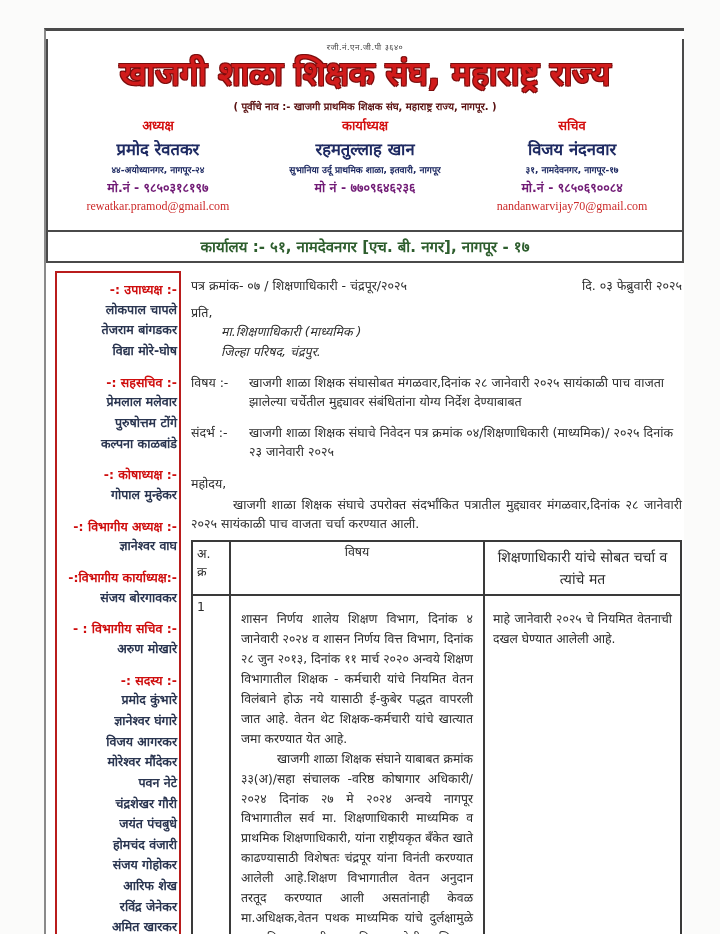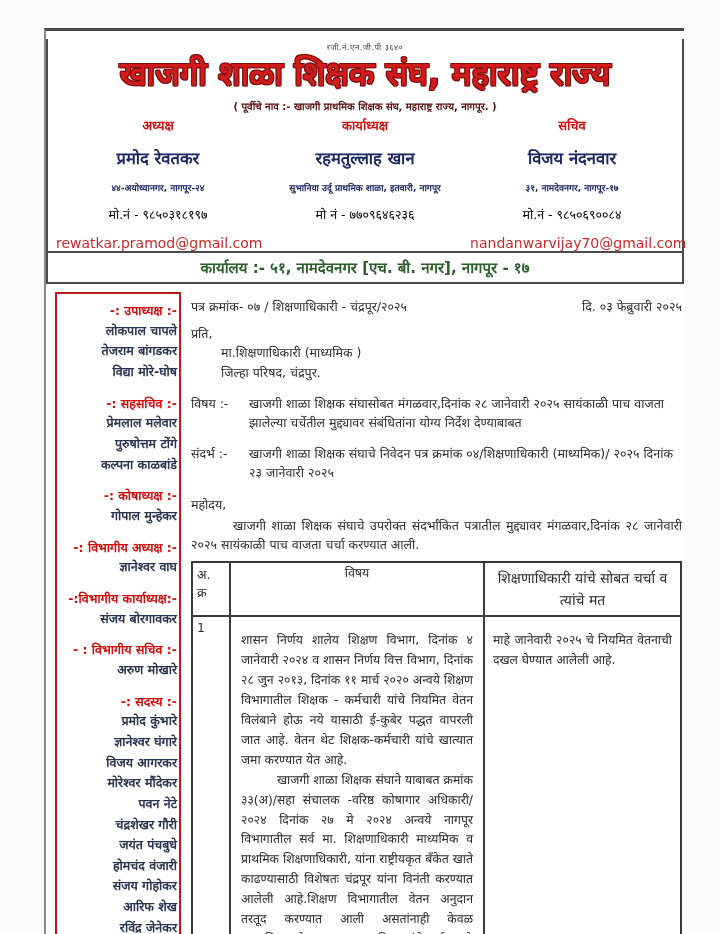--- a/index.html
+++ b/index.html
@@ -9,55 +9,55 @@
     color:#2e2e2e;position:relative;overflow:hidden;
   }
   .doc{
     position:absolute;left:44px;top:28px;width:638px;height:906px;
     border-top:3px solid #4a4a4a;border-left:2px solid #8a8a8a;
     background:#fff;
   }
   
   .header-box{
     border:2px solid #4a4a4a;border-top:none;margin-top:8px;
-    padding:2px 8px 0 8px;
+    padding:2px 8px 16px 8px;
   }
   .reg-line{font-size:8px;text-align:center;color:#444;letter-spacing:.5px;}
   .org-title{
     text-align:center;font-size:33px;font-weight:bold;color:#d11b1b;
     text-shadow:1px 1px 0 #7a0d0d,-1px -1px 0 #7a0d0d,1px -1px 0 #7a0d0d,-1px 1px 0 #7a0d0d;
     line-height:1.3;margin-top:1px;
   }
   .former-name{font-size:10px;text-align:center;color:#5a1111;font-weight:bold;margin-top:3px;}
   .officials{display:flex;justify-content:space-between;margin-top:3px;}
-  .official{width:33%;text-align:center;display:flex;flex-direction:column;gap:12px;}
+  .official{width:33%;text-align:center;display:flex;flex-direction:column;gap:3px;}
   .role{color:#d40f0f;font-weight:bold;font-size:13px;}
   .person-name{color:#1e2a62;font-weight:bold;font-size:16.5px;}
   .person-address{color:#1e2a62;font-weight:bold;font-size:9px;}
-  .person-phone{color:#000000;font-weight:normal;font-size:12.5px;}
-  .person-email{color:#cc2a2a;font-size:14px;}
+  .person-phone{color:#701a75;font-weight:bold;font-size:12.5px;}
+  .person-email{color:#cc2a2a;font-size:12px;font-family:Liberation Serif, serif;}
   .office-bar{
     border:2px solid #4a4a4a;border-top:none;
     text-align:center;padding:4px 0 5px;
     color:#2e5e2e;font-weight:bold;font-size:15px;
   }
   
   .content{display:flex;align-items:flex-start;}
   .sidebar{
     width:118px;margin-left:9px;margin-top:8px;
     border:2px solid #b91c1c;padding:4px 2px 10px;
     text-align:right;min-height:670px;
   }
   .sb-heading{color:#cf0e0e;font-weight:bold;font-size:12.5px;margin-top:12px;line-height:1.5;}
   .sb-heading:first-child{margin-top:4px;}
   .sb-name{color:#2a3550;font-weight:bold;font-size:12.5px;line-height:1.65;}
   .main{flex:1;padding:14px 2px 0 10px;font-size:12.5px;line-height:1.5;color:#2b2b2b;}
   .ref-row{display:flex;justify-content:space-between;font-weight:500;margin-bottom:8px;}
   .to-block{margin-bottom:10px;}
-  .to-lines{padding-left:30px;line-height:1.6;}
+  .to-lines{padding-left:30px;line-height:1.6;font-style:italic;}
   .labelled{display:flex;margin-top:12px;}
   .labelled .lbl{flex:0 0 52px;white-space:nowrap;}
   .labelled .txt{flex:1;padding-left:6px;}
   .salutation{margin-top:14px;}
   .intro{text-indent:42px;text-align:justify;margin-top:2px;}
   
   table.mtable{width:100%;border-collapse:collapse;margin-top:6px;border:2px solid #3a3a3a;}
   table.mtable th,table.mtable td{border:2px solid #3a3a3a;vertical-align:top;}
   th.h-sr{width:28px;font-weight:normal;text-align:left;padding:3px 4px;font-size:12.5px;line-height:1.5;}
   th.h-subject{width:250px;font-weight:normal;text-align:center;vertical-align:middle;font-size:12.5px;}

